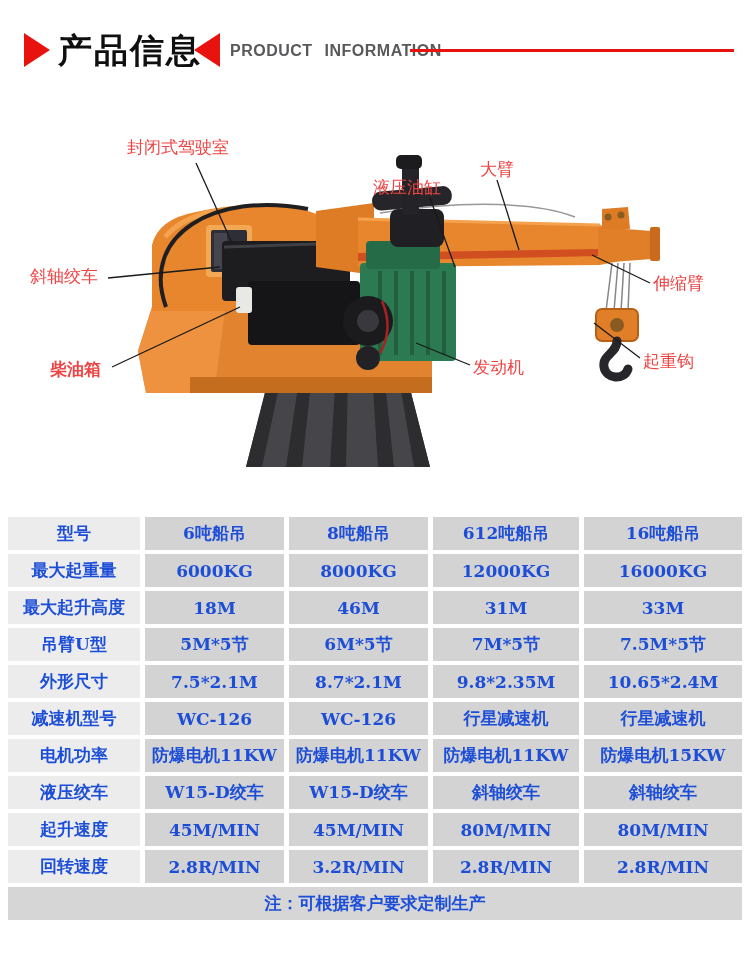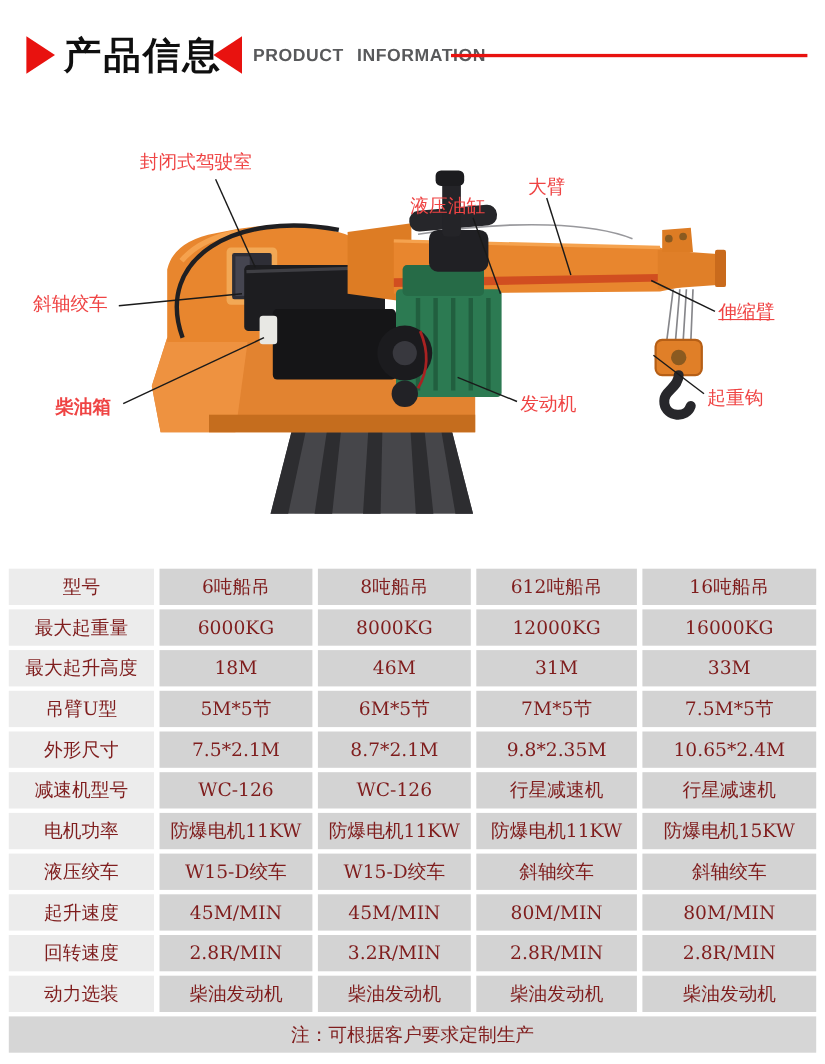--- a/index.html
+++ b/index.html
@@ -21,29 +21,29 @@
 
   
   .fig { position:absolute; left:0; top:115px; width:750px; height:400px; }
   .fig svg { position:absolute; left:0; top:0; }
   .callout { position:absolute; font-size:17px; color:#ef4444; white-space:nowrap;
              font-family:"Liberation Sans","DejaVu Sans",sans-serif; }
   .co-cab        { left:127px; top:21px;  }
   .co-cylinder   { left:373px; top:61px;  }
   .co-boom       { left:480px; top:43px;  }
   .co-oiltank    { left:30px;  top:150px; }
-  .co-telescopic { left:653px; top:157px;text-decoration:underline; }
+  .co-telescopic { left:653px; top:157px; }
   .co-diesel     { left:50px;  top:243px;font-weight:bold; }
   .co-engine     { left:473px; top:241px; }
   .co-hook       { left:643px; top:235px; }
 
   
   table.spec { position:absolute; left:3px; top:513px; width:744px;
                border-collapse:separate; border-spacing:5px 4px; table-layout:fixed;
-               font-family:"DejaVu Serif","Liberation Serif",serif; font-size:17px; color:#7f1d1d; }
+               font-family:"DejaVu Serif","Liberation Serif",serif; font-size:17px; color:#1d4ed8;font-weight:bold; }
   table.spec td { text-align:center; height:33px; padding:0 2px; overflow:hidden; white-space:nowrap; }
   td.lbl { background:#ececec; }
   td.val { background:#d3d3d3; }
   td.note { background:#d6d6d6; text-align:left; padding-left:13px; height:40px; }
 </style>
 </head>
 <body>
 
 <div class="page">
 
@@ -232,25 +232,18 @@
         <td class="val">80M/MIN</td>
       </tr>
       <tr>
         <td class="lbl">回转速度</td>
         <td class="val">2.8R/MIN</td>
         <td class="val">3.2R/MIN</td>
         <td class="val">2.8R/MIN</td>
         <td class="val">2.8R/MIN</td>
       </tr>
       <tr>
-        <td class="lbl">动力选装</td>
-        <td class="val">柴油发动机</td>
-        <td class="val">柴油发动机</td>
-        <td class="val">柴油发动机</td>
-        <td class="val">柴油发动机</td>
-      </tr>
-      <tr>
         <td class="note" colspan="5">注：可根据客户要求定制生产</td>
       </tr>
     </tbody>
   </table>
 
 </div>
 
 </body></html>

